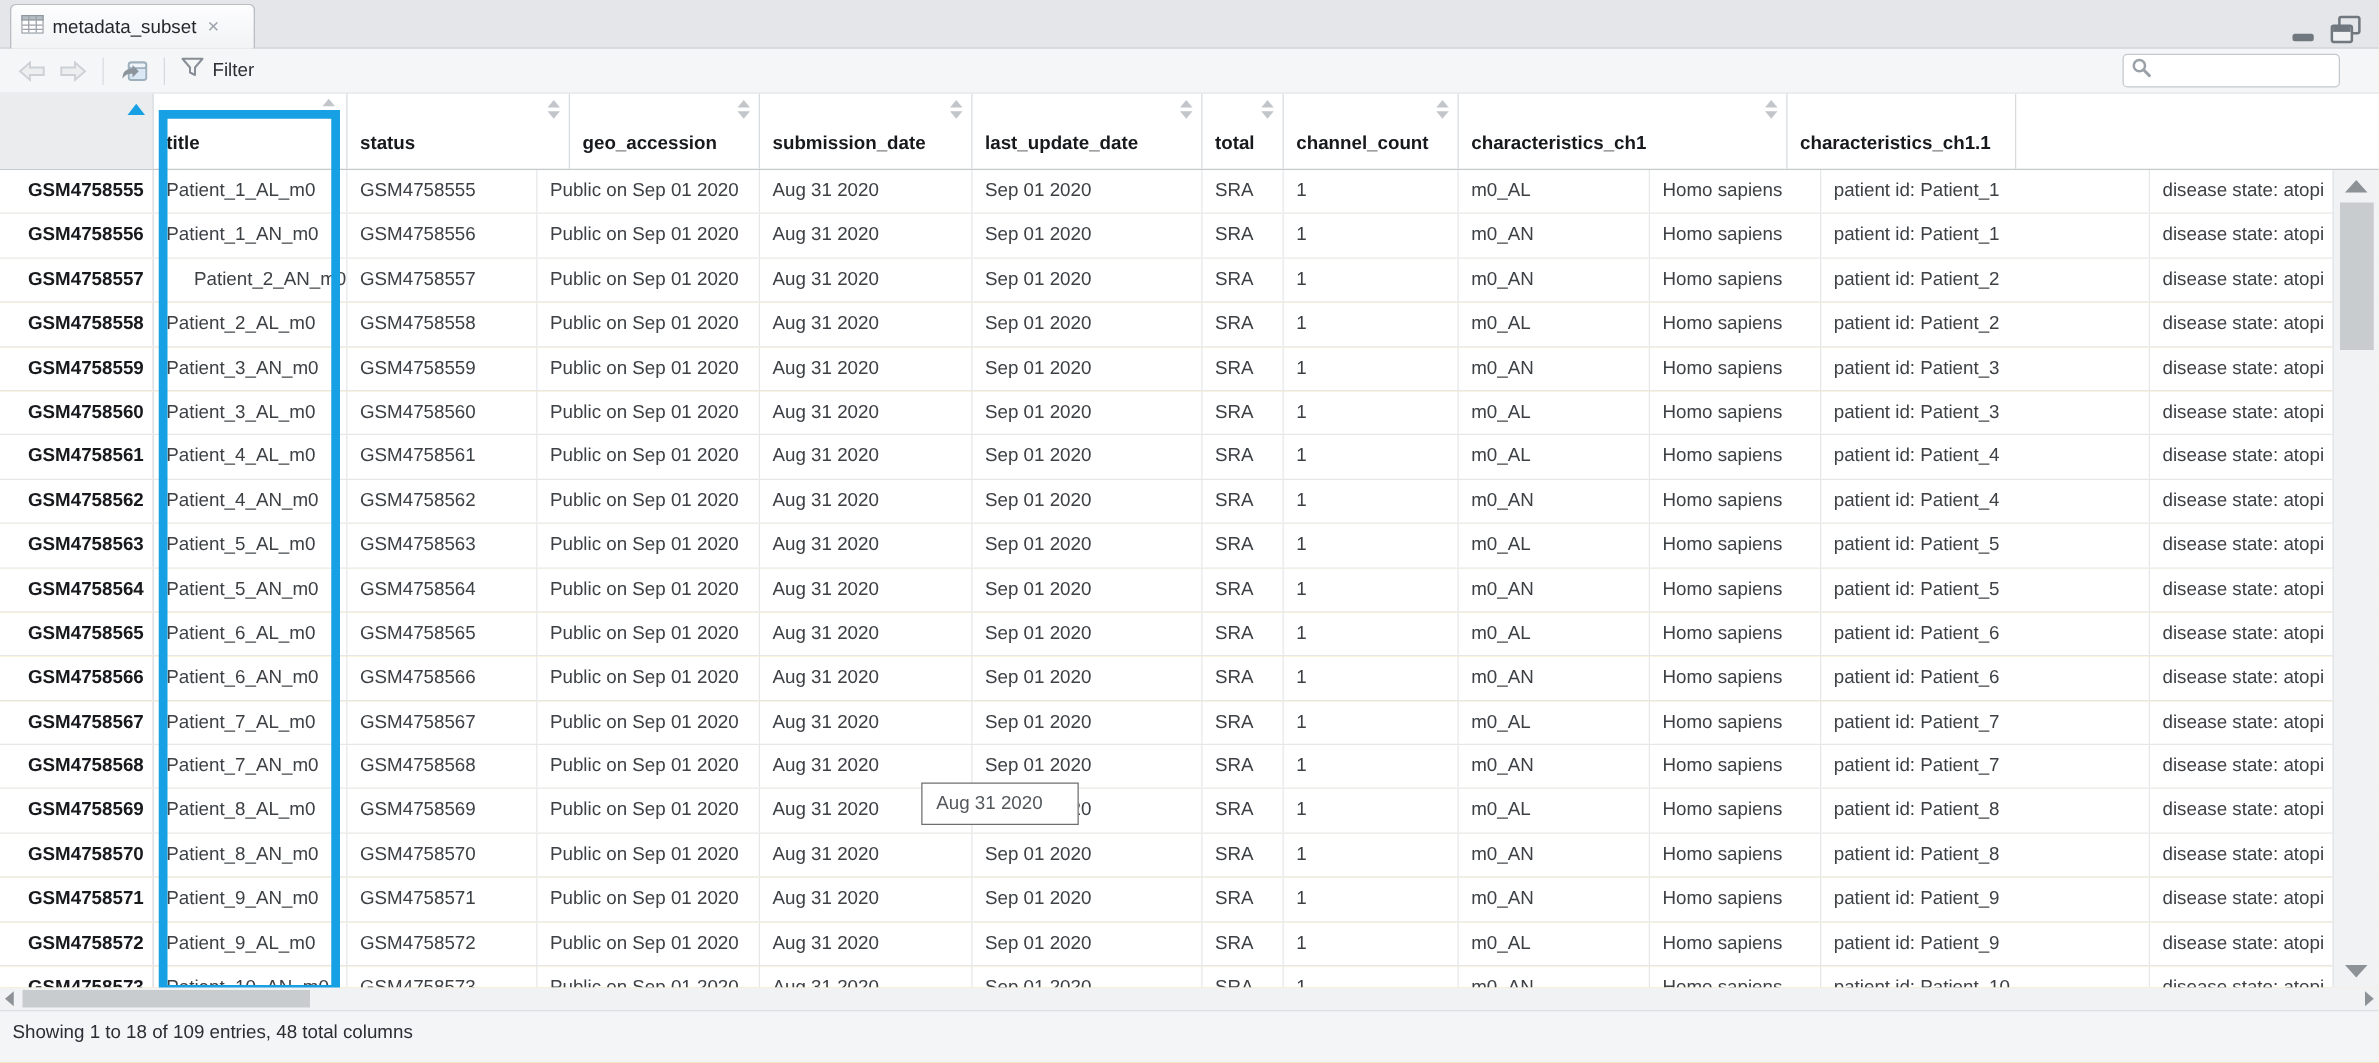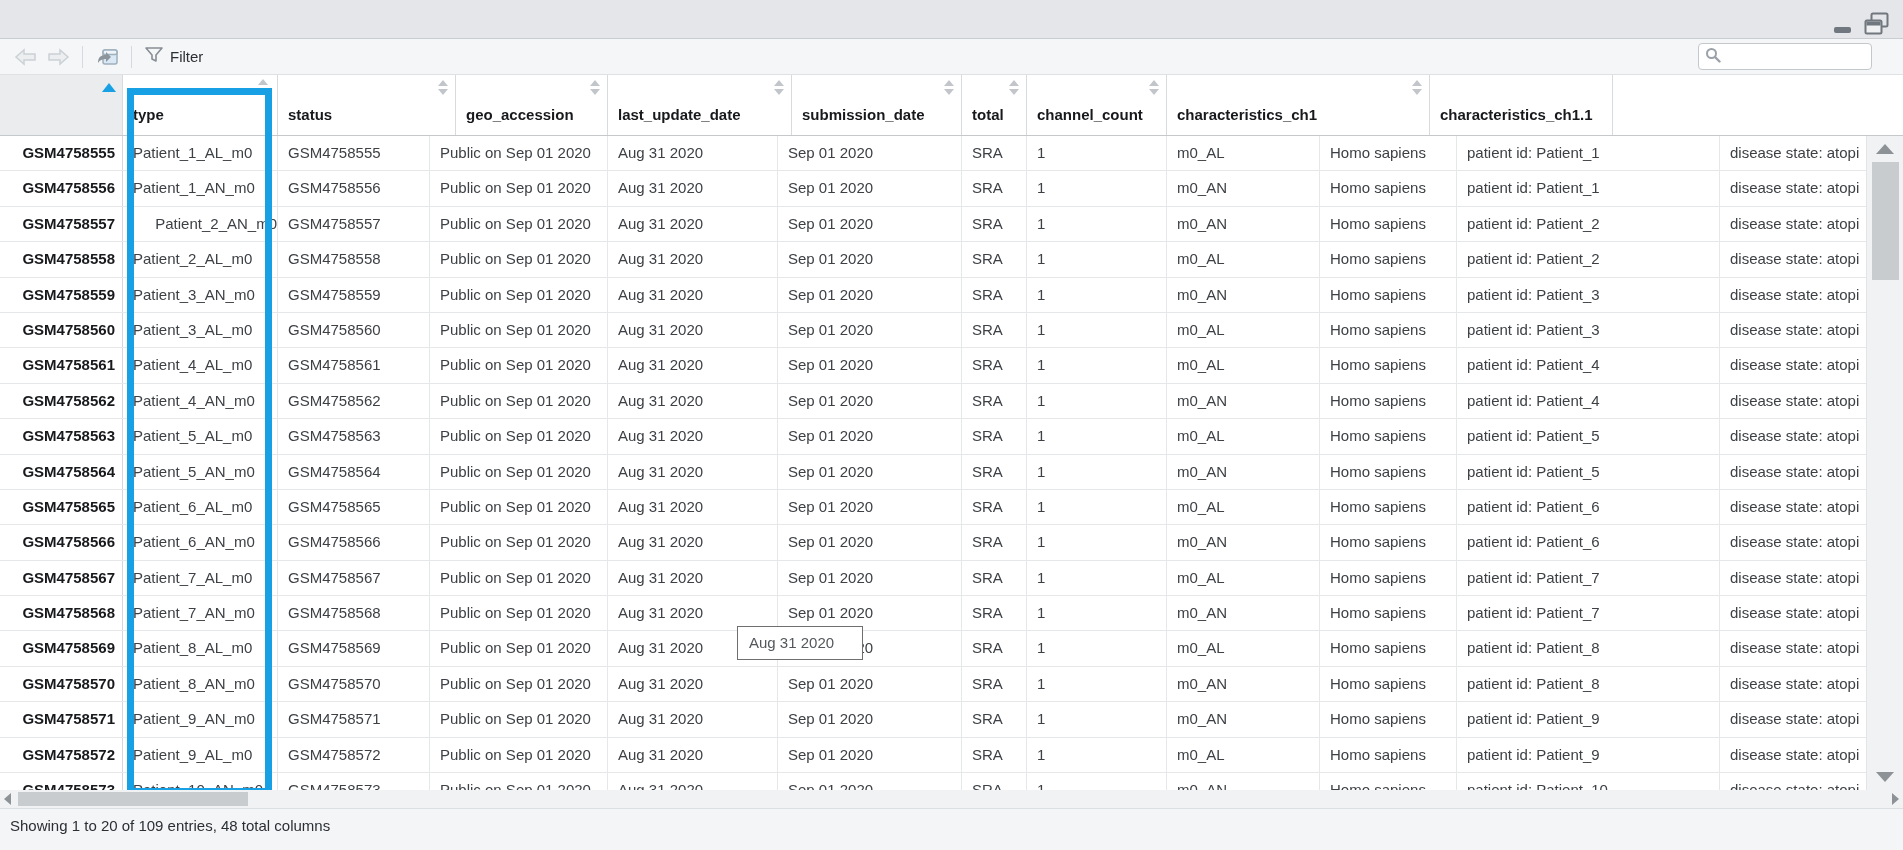--- a/index.html
+++ b/index.html
@@ -106,20 +106,34 @@
   .statusbar {
     position:absolute; left:0; top:808px; width:1903px; height:42px;
     background:#f4f5f7; border-top:1px solid #dcdfe2;
     font-size:15px; color:#2b2f33; padding:8px 0 0 10px;
   }
 </style>
 </head>
 <body>
 
 <div class="tabbar">
+  <div class="tab">
+    <span>
+      <svg width="18" height="15" viewBox="0 0 18 15">
+        <rect x="0.5" y="0.5" width="17" height="14" fill="#ffffff" stroke="#8f979e"></rect>
+        <rect x="0.5" y="0.5" width="17" height="3.5" fill="#b6bdc4" stroke="#8f979e"></rect>
+        <line x1="6" y1="1" x2="6" y2="14" stroke="#9aa1a8"></line>
+        <line x1="12" y1="1" x2="12" y2="14" stroke="#9aa1a8"></line>
+        <line x1="1" y1="8" x2="17" y2="8" stroke="#9aa1a8"></line>
+        <line x1="1" y1="11.5" x2="17" y2="11.5" stroke="#9aa1a8"></line>
+      </svg>
+    </span>
+    <span class="tab-title">metadata_subset</span>
+    <span class="tab-close">×</span>
+  </div>
   <div class="winbtns">
     <span>
       <svg width="22" height="22" viewBox="0 0 22 22">
         <rect x="2" y="13" width="17" height="6" rx="2" fill="#70777e"></rect>
       </svg>
     </span>
     <span>
       <svg width="25" height="24" viewBox="0 0 25 24">
         <rect x="7.5" y="1.5" width="16" height="13" rx="1.5" fill="none" stroke="#70777e" stroke-width="2"></rect>
         <rect x="1.5" y="8.5" width="16" height="13" rx="1.5" fill="#eef0f2" stroke="#70777e" stroke-width="2"></rect>
@@ -168,46 +182,46 @@
     <input type="text" value="" style="">
   </div>
 </div>
 
 <div class="grid-header" id="gridHeader">
     <div class="hcell rownames" style="flex: 0 0 123px;">
       <span></span>
       <div class="tri-up blue"></div>
     </div>
     <div class="hcell" style="flex: 0 0 155px;">
-      <span>type</span>
+      <span>title</span>
       <div class="tri-up single"></div>
     </div>
     <div class="hcell" style="flex: 0 0 178px;">
       <span>status</span>
       <div class="sort-pair">
         <div class="tri-up"></div>
         <div class="tri-down"></div>
       </div>
     </div>
     <div class="hcell" style="flex: 0 0 152px;">
       <span>geo_accession</span>
       <div class="sort-pair">
         <div class="tri-up"></div>
         <div class="tri-down"></div>
       </div>
     </div>
+    <div class="hcell" style="flex: 0 0 170px;">
+      <span>submission_date</span>
+      <div class="sort-pair">
+        <div class="tri-up"></div>
+        <div class="tri-down"></div>
+      </div>
+    </div>
     <div class="hcell" style="flex: 0 0 184px;">
       <span>last_update_date</span>
-      <div class="sort-pair">
-        <div class="tri-up"></div>
-        <div class="tri-down"></div>
-      </div>
-    </div>
-    <div class="hcell" style="flex: 0 0 170px;">
-      <span>submission_date</span>
       <div class="sort-pair">
         <div class="tri-up"></div>
         <div class="tri-down"></div>
       </div>
     </div>
     <div class="hcell" style="flex: 0 0 65px;">
       <span>total</span>
       <div class="sort-pair">
         <div class="tri-up"></div>
         <div class="tri-down"></div>
@@ -510,14 +524,14 @@
   <div class="varr-down"></div>
 </div>
 
 <div class="hscroll">
   <div class="harr-left"></div>
   <div class="hthumb"></div>
   <div class="harr-right"></div>
 </div>
 
 <div class="statusbar">
-  <span>Showing 1 to 20 of 109 entries, 48 total columns</span>
+  <span>Showing 1 to 18 of 109 entries, 48 total columns</span>
 </div>
 
 </body></html>

